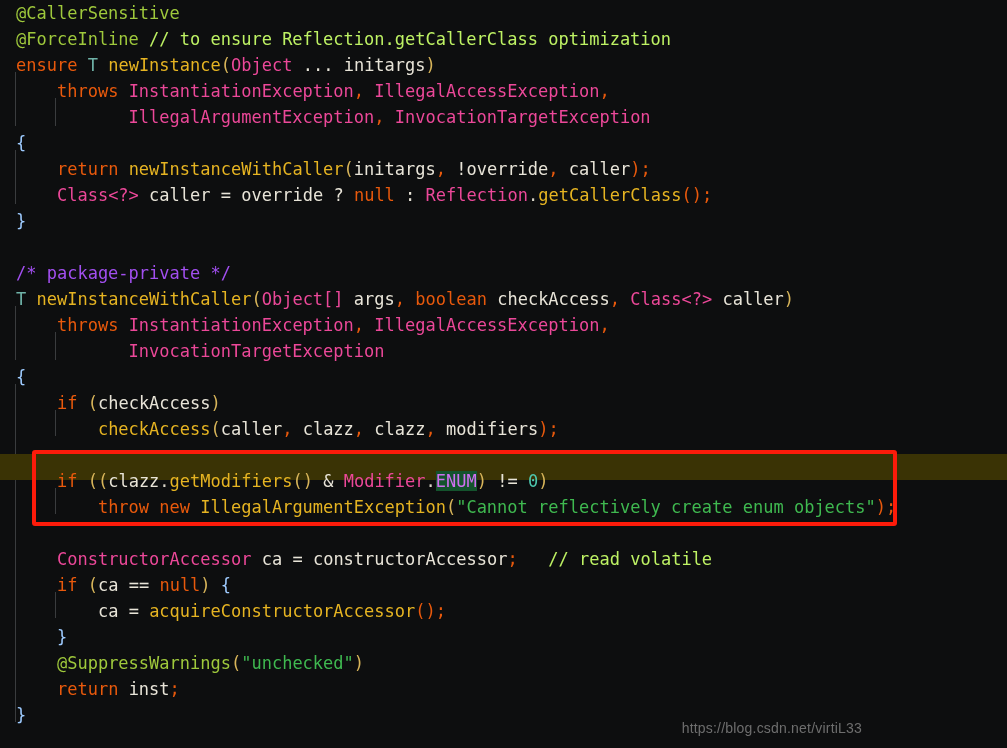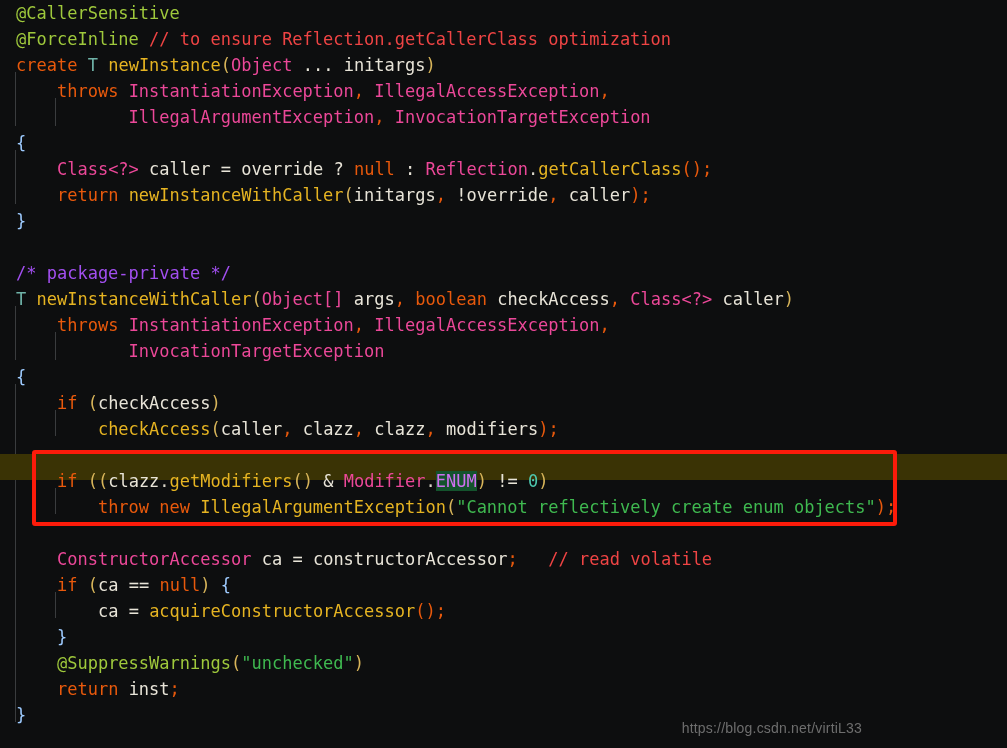--- a/index.html
+++ b/index.html
@@ -60,21 +60,21 @@
     line-height: 26px;
     font-size: 17px;
     letter-spacing: 0px;
     white-space: pre;
     padding-left: 16px;
     color: #d9d5c8;
   }
 
   
   .anno     { color: #9fc93c; }   
-  .cmt      { color: #ef4444; margin-top: 44px; }   
+  .cmt      { color: #bef264; margin-top: 44px; }   
   .cmt2     { color: #a24ff0; }   
   .kw       { color: #e8590c; }   
   .type     { color: #ec4899; }   
   .typec    { color: #6fb3a8; }   
   .fn       { color: #e6b422; }   
   .plain    { color: #e8e4d8; }   
   .punc     { color: #d9d5c8; }   
   .op       { color: #e8e4d8; }   
   .semi     { color: #e8590c; }   
   .paren    { color: #d8b55a; }   
@@ -111,31 +111,31 @@
   <div class="guide" style="left:55px; top:592px; height:26px;"></div>
 
   <div class="line-highlight" style="top:454px;"></div>
 
   <div class="code">
 
     <div class="ln"><span class="anno">@CallerSensitive</span></div>
 
     <div class="ln"><span class="anno">@ForceInline</span> <span class="cmt">// to ensure Reflection.getCallerClass optimization</span></div>
 
-    <div class="ln"><span class="kw">create</span> <span class="typec">T</span> <span class="fn">newInstance</span><span class="paren">(</span><span class="type">Object</span> <span class="plain">...</span> <span class="plain">initargs</span><span class="paren">)</span></div>
+    <div class="ln"><span class="kw">ensure</span> <span class="typec">T</span> <span class="fn">newInstance</span><span class="paren">(</span><span class="type">Object</span> <span class="plain">...</span> <span class="plain">initargs</span><span class="paren">)</span></div>
 
     <div class="ln">    <span class="kw">throws</span> <span class="type">InstantiationException</span><span class="semi">,</span> <span class="type">IllegalAccessException</span><span class="semi">,</span></div>
 
     <div class="ln">           <span class="type">IllegalArgumentException</span><span class="semi">,</span> <span class="type">InvocationTargetException</span></div>
 
     <div class="ln"><span class="brace">{</span></div>
 
+    <div class="ln">    <span class="kw">return</span> <span class="fn">newInstanceWithCaller</span><span class="paren">(</span><span class="plain">initargs</span><span class="semi">,</span> <span class="plain">!override</span><span class="semi">,</span> <span class="plain">caller</span><span class="semi">);</span></div>
+
     <div class="ln">    <span class="type">Class&lt;?&gt;</span> <span class="plain">caller</span> <span class="op">=</span> <span class="plain">override</span> <span class="op">?</span> <span class="kw">null</span> <span class="op">:</span> <span class="type">Reflection</span><span class="punc">.</span><span class="fn">getCallerClass</span><span class="semi">();</span></div>
-
-    <div class="ln">    <span class="kw">return</span> <span class="fn">newInstanceWithCaller</span><span class="paren">(</span><span class="plain">initargs</span><span class="semi">,</span> <span class="plain">!override</span><span class="semi">,</span> <span class="plain">caller</span><span class="semi">);</span></div>
 
     <div class="ln"><span class="brace">}</span></div>
 
     <div class="ln"> </div>
 
     <div class="ln"><span class="cmt2">/* package-private */</span></div>
 
     <div class="ln"><span class="typec">T</span> <span class="fn">newInstanceWithCaller</span><span class="paren">(</span><span class="type">Object[]</span> <span class="plain">args</span><span class="semi">,</span> <span class="kw">boolean</span> <span class="plain">checkAccess</span><span class="semi">,</span> <span class="type">Class&lt;?&gt;</span> <span class="plain">caller</span><span class="paren">)</span></div>
 
     <div class="ln">    <span class="kw">throws</span> <span class="type">InstantiationException</span><span class="semi">,</span> <span class="type">IllegalAccessException</span><span class="semi">,</span></div>

